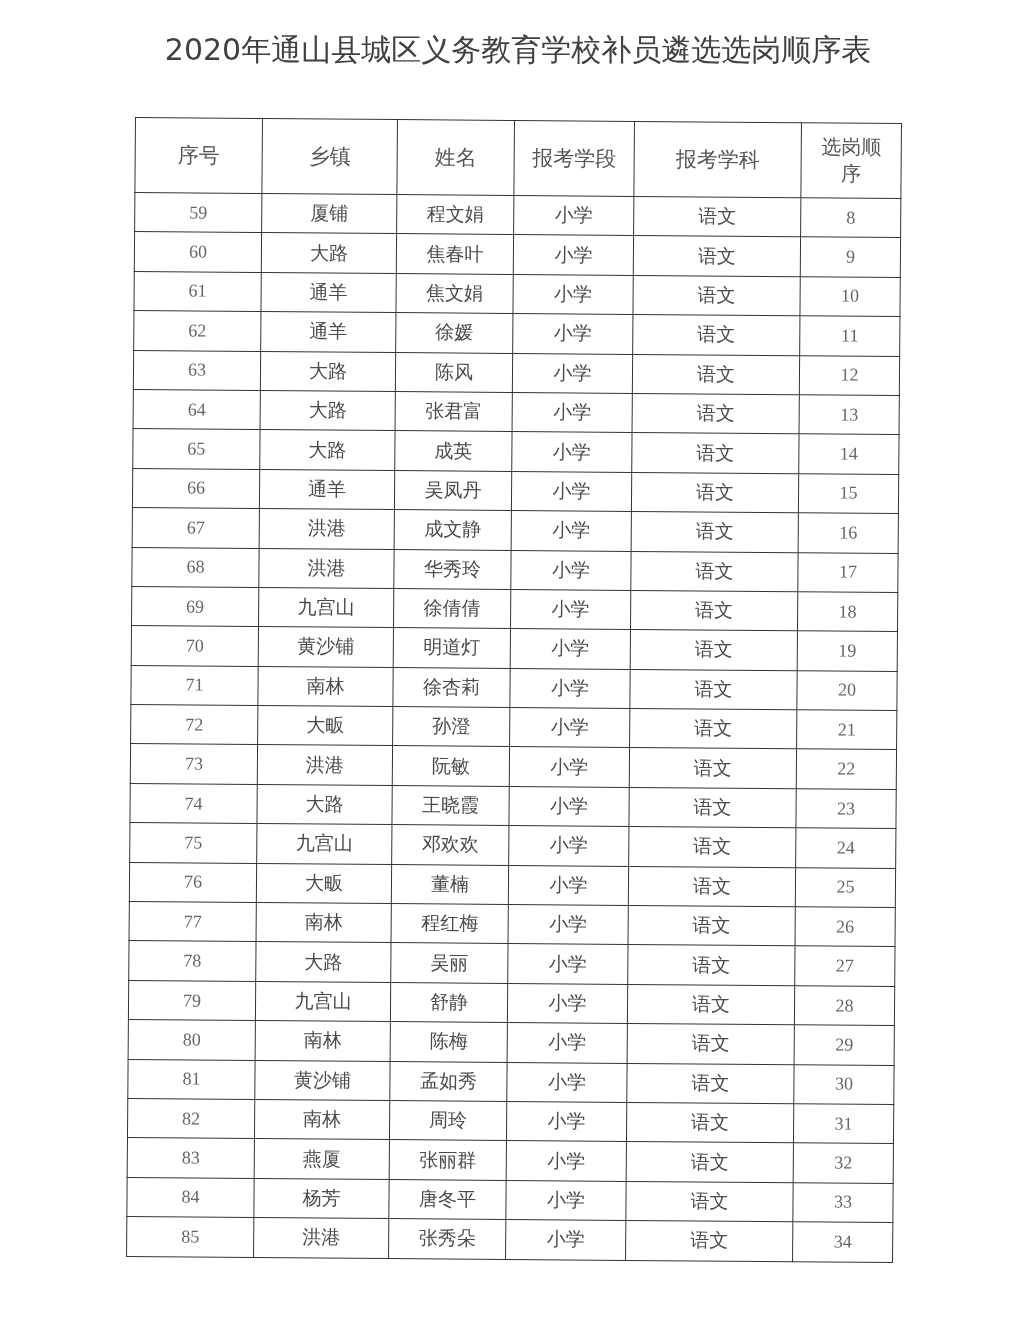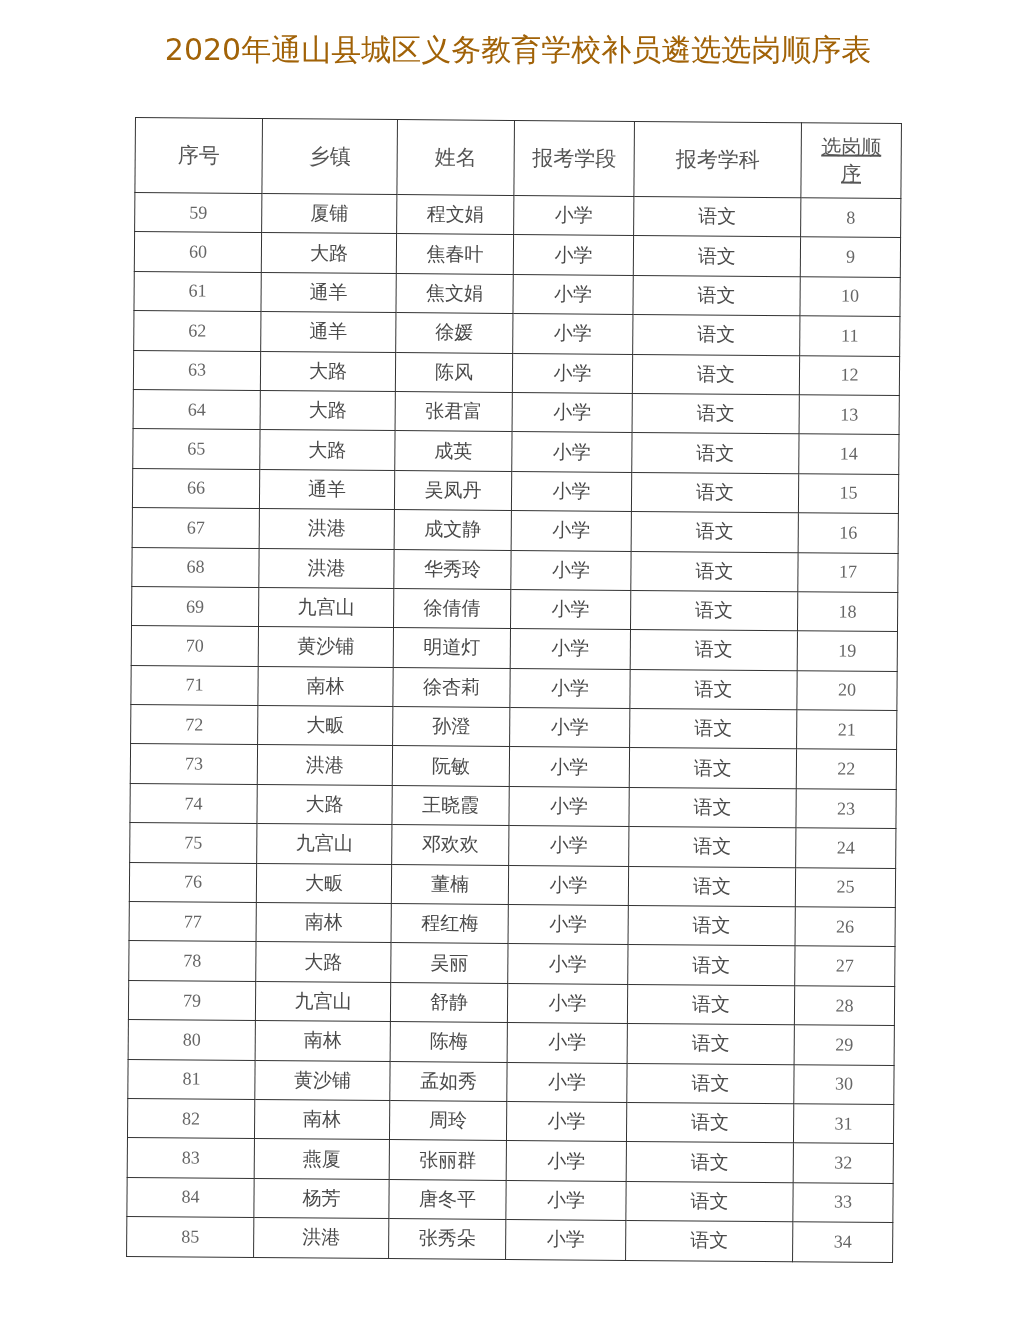--- a/index.html
+++ b/index.html
@@ -2,36 +2,36 @@
 <html><head>
 <meta charset="utf-8">
 <style>
   html, body { margin: 0; padding: 0; }
   body {
     width: 1036px; height: 1335px; background: #ffffff; position: relative; overflow: hidden;
     font-family: "DejaVu Serif", "Liberation Serif", serif; color: #2a2a2a;
   }
   .page-title {
     position: absolute; left: 0; top: 30px; width: 1036px; text-align: center;
-    font-size: 30px; color: #a16207; letter-spacing: 0px;
+    font-size: 30px; color: #404040; letter-spacing: 0px;
     font-family: "DejaVu Sans", "Liberation Sans", sans-serif;
   }
   .sheet {
     position: absolute; left: 135px; top: 117px; width: 766px;
     transform: rotate(0.45deg); transform-origin: 0 0;
   }
   table {
     border-collapse: collapse; width: 766px; table-layout: fixed;
   }
   th, td {
     border: 1.6px solid #333; text-align: center; vertical-align: middle;
     font-weight: normal; color: #4a4a4a; padding: 0;
   }
   th { height: 74px; font-size: 21px; color: #555; }
-  th.two-line { line-height: 27px; font-size: 20px; text-decoration: underline; }
+  th.two-line { line-height: 27px; font-size: 20px; }
   td { height: 38.4px; font-size: 19px; }
   td.num { font-family: "Liberation Serif", "DejaVu Serif", serif; font-size: 18px; color: #666; }
   col.c1 { width: 127px; } col.c2 { width: 135px; } col.c3 { width: 117px; }
   col.c4 { width: 120px; } col.c5 { width: 167px; } col.c6 { width: 100px; }
 </style>
 </head>
 <body>
 
 <div class="page-title">2020年通山县城区义务教育学校补员遴选选岗顺序表</div>
 

